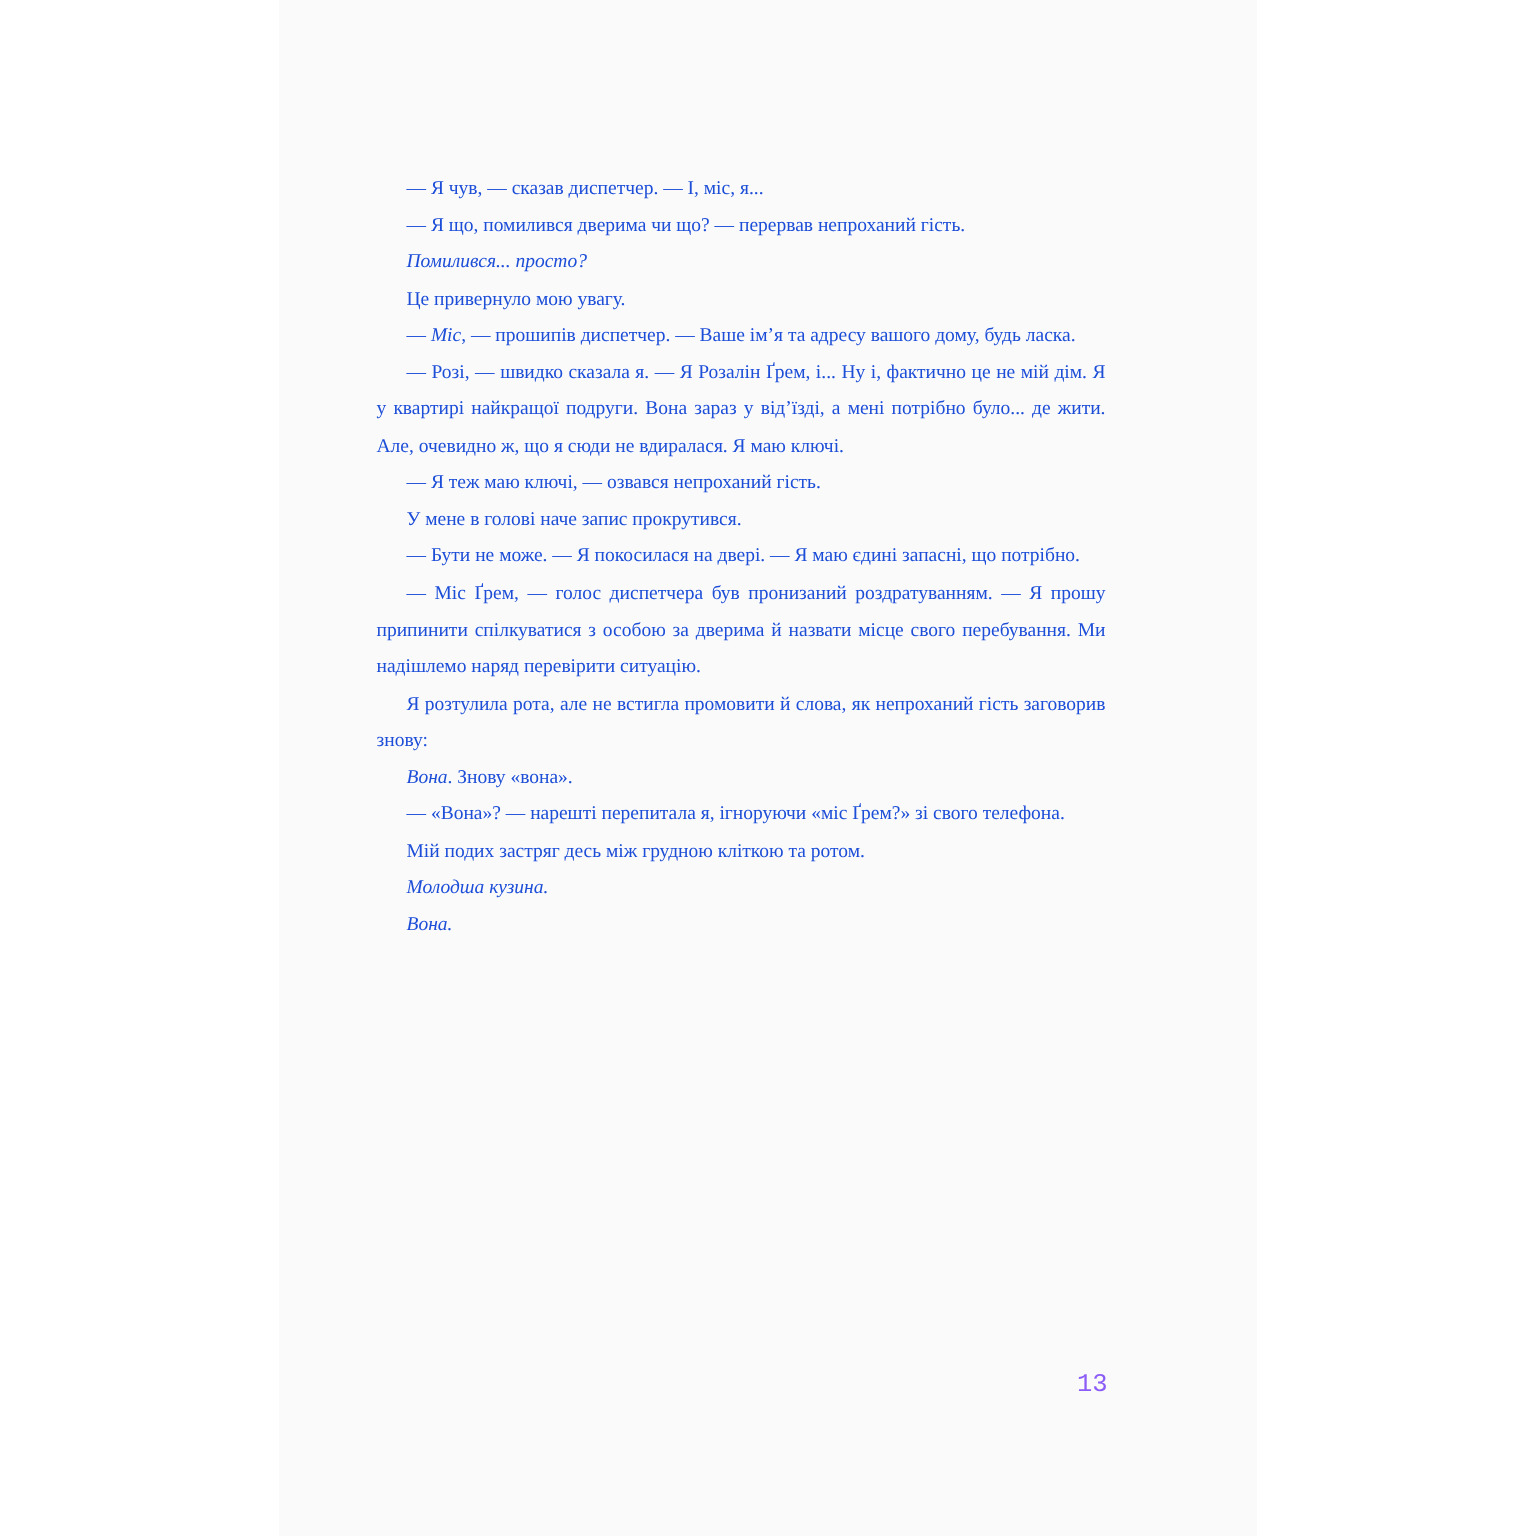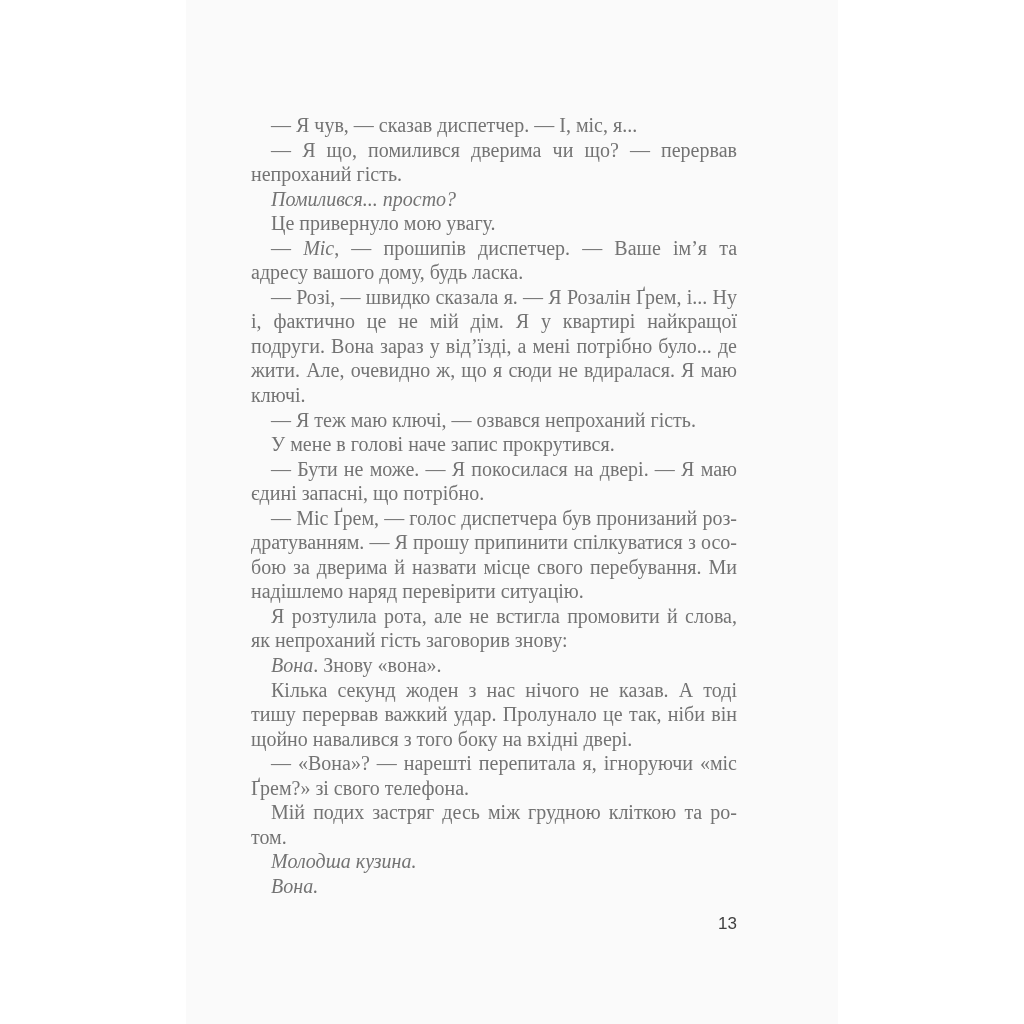--- a/index.html
+++ b/index.html
@@ -20,58 +20,57 @@
       width: 652px;
       height: 1024px;
       background: #fafafa;
     }
     .text-block {
       position: absolute;
       left: 251px;
       top: 113px;
       width: 486px;
       font-family: "Liberation Serif", "DejaVu Serif", serif;
-      font-size: 20px;
+      font-size: 13px;
       line-height: 24.55px;
-      color: #737373;
+      color: #1d4ed8;
       text-align: justify;
     }
     .para {
       margin: 0;
       text-indent: 20px;
       hyphens: manual;
     }
     .italic { font-style: italic; }
     .page-number {
       position: absolute;
       left: 718px;
       top: 914px;
-      font-family: Liberation Sans, sans-serif;
+      font-family: Liberation Mono, monospace;
       font-size: 17px;
-      color: #404040;
+      color: #8b5cf6;
     }
   </style>
 </head>
 <body>
 
 <div class="page"></div>
 
 <div class="text-block">
   <p class="para"><span>— Я чув, — сказав диспетчер. — І, міс, я...</span></p>
   <p class="para"><span>— Я що, помилився дверима чи що? — перервав непро­ханий гість.</span></p>
   <p class="para"><span class="italic">Помилився... просто?</span></p>
   <p class="para"><span>Це привернуло мою увагу.</span></p>
   <p class="para"><span>— </span><span class="italic">Міс</span><span>, — прошипів диспетчер. — Ваше ім’я та адресу вашого дому, будь ласка.</span></p>
   <p class="para"><span>— Розі, — швидко сказала я. — Я Розалін Ґрем, і... Ну і, фактично це не мій дім. Я у квартирі найкращої подруги. Вона зараз у від’їзді, а мені потрібно було... де жити. Але, очевидно ж, що я сюди не вдиралася. Я маю ключі.</span></p>
   <p class="para"><span>— Я теж маю ключі, — озвався непроханий гість.</span></p>
   <p class="para"><span>У мене в голові наче запис прокрутився.</span></p>
   <p class="para"><span>— Бути не може. — Я покосилася на двері. — Я маю єдині запасні, що потрібно.</span></p>
   <p class="para"><span>— Міс Ґрем, — голос диспетчера був пронизаний роз­дратуванням. — Я прошу припинити спілкуватися з осо­бою за дверима й назвати місце свого перебування. Ми надішлемо наряд перевірити ситуацію.</span></p>
   <p class="para"><span>Я розтулила рота, але не встигла промовити й слова, як непроханий гість заговорив знову:</span></p>
   <p class="para"><span class="italic">Вона</span><span>. Знову «вона».</span></p>
-  <p class="para"><span>Кілька секунд жоден з нас нічого не казав. А тоді тишу перервав важкий удар. Пролунало це так, ніби він щойно навалився з того боку на вхідні двері.</span></p>
   <p class="para"><span>— «Вона»? — нарешті перепитала я, ігноруючи «міс Ґрем?» зі свого телефона.</span></p>
   <p class="para"><span>Мій подих застряг десь між грудною кліткою та ро­том.</span></p>
   <p class="para"><span class="italic">Молодша кузина.</span></p>
   <p class="para"><span class="italic">Вона.</span></p>
 </div>
 
 <div class="page-number">13</div>
 
 </body></html>

